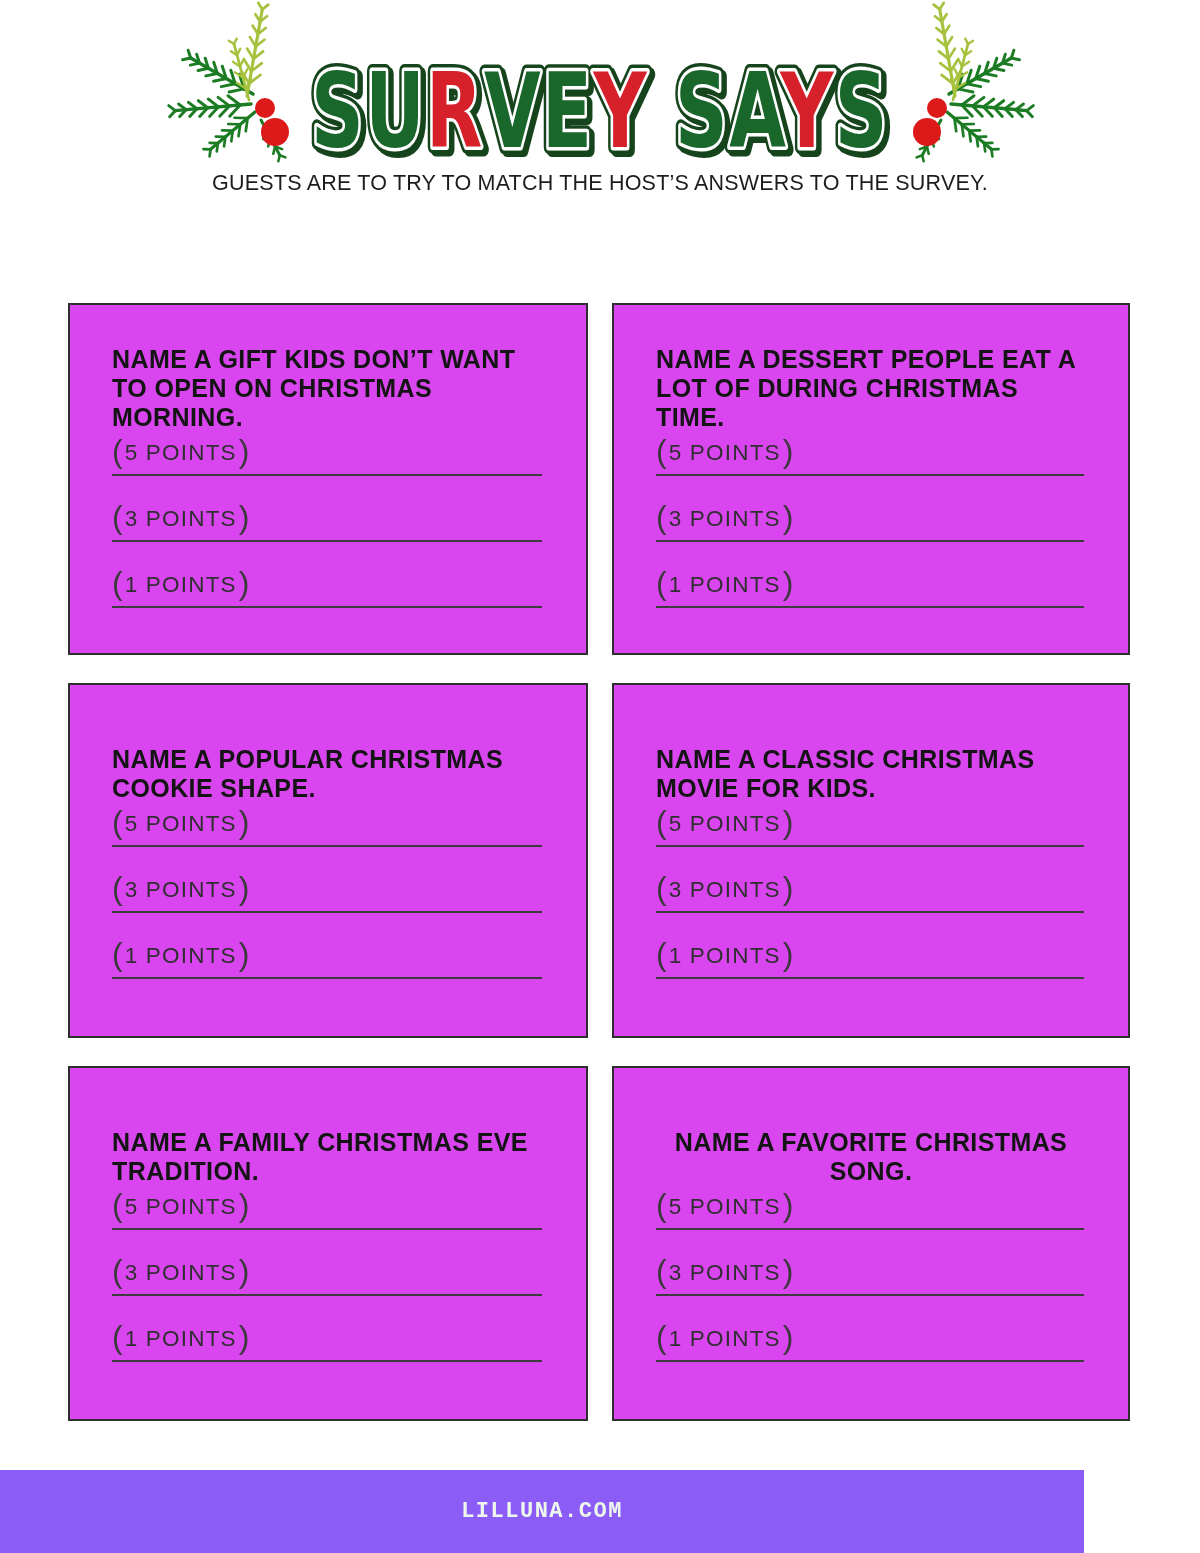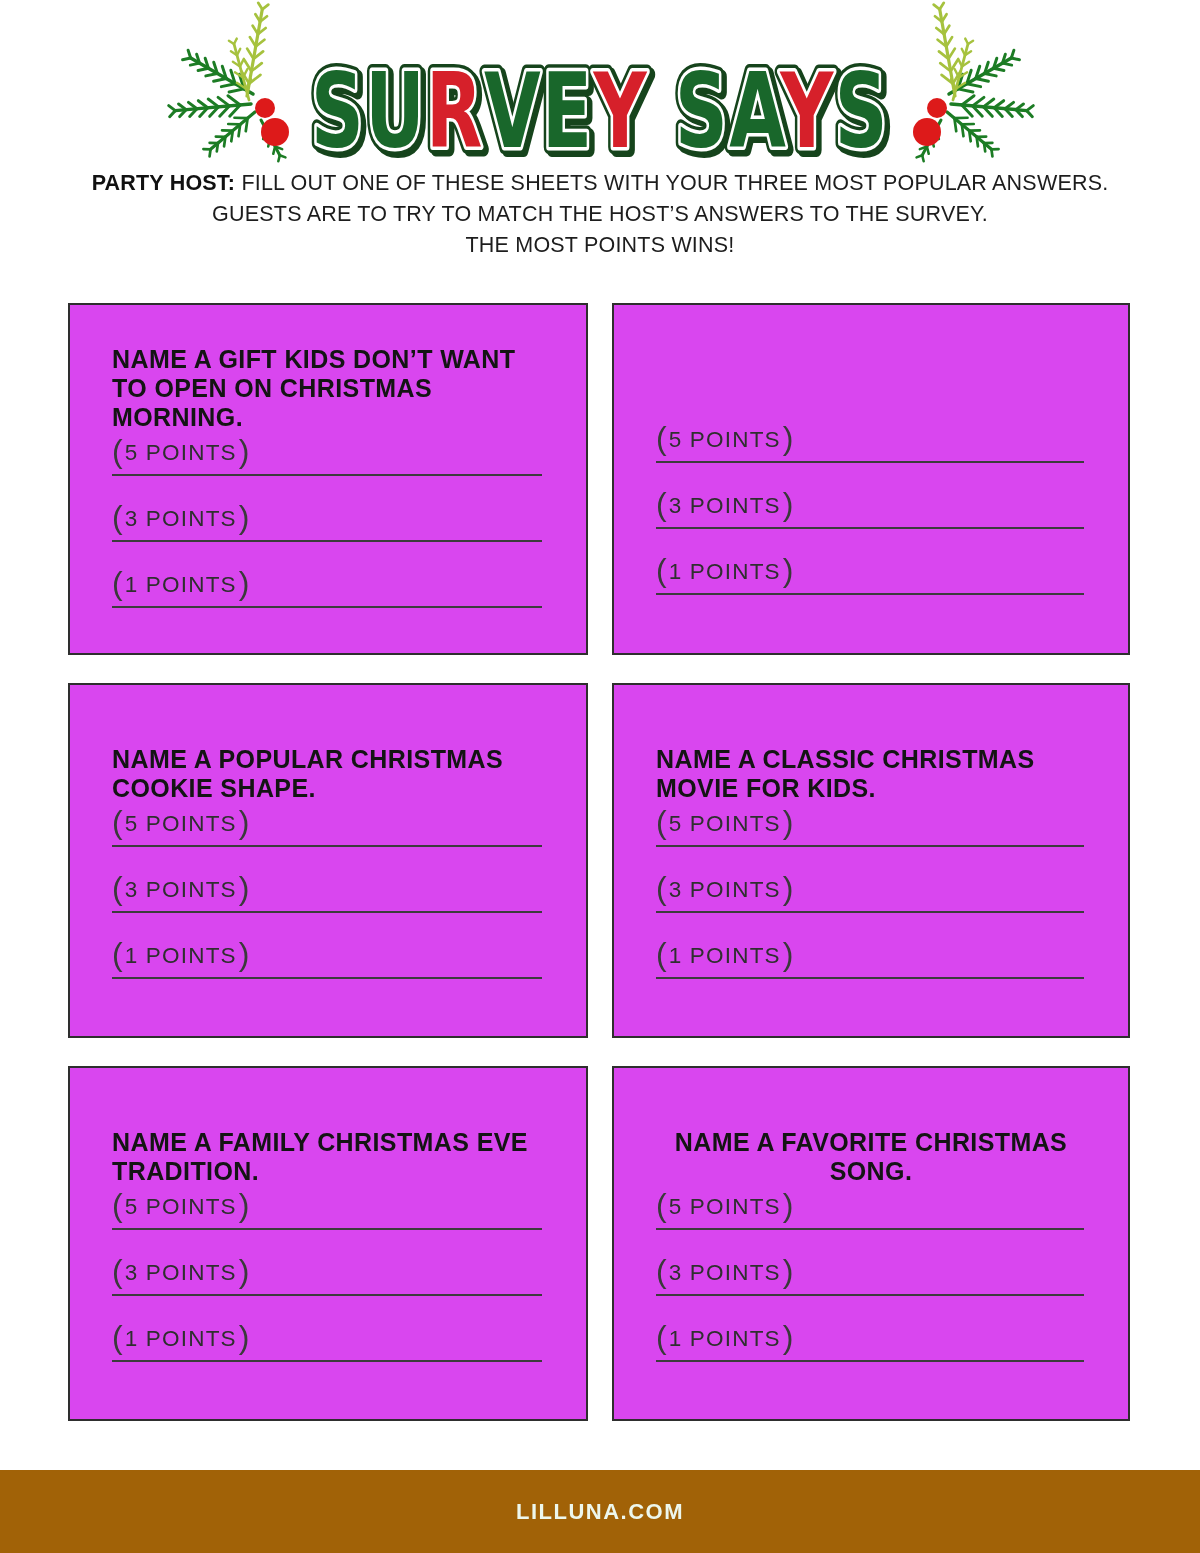--- a/index.html
+++ b/index.html
@@ -62,23 +62,23 @@
     padding-bottom:4px;margin-top:26px;
     white-space:nowrap;
   }
   .prow:first-child{margin-top:4px;}
   .plabel{display:inline-block;line-height:30px;}
   .paren{font-size:32px;font-weight:400;color:#3a3a3a;vertical-align:-2px;}
   .ptext{font-size:22.5px;color:#2f2f2f;letter-spacing:1.2px;padding:0 2px;}
 
   
   .footer{
-    position:absolute;left:0;top:1470px;width:1200px;height:83px;
-    background:#a16207;
-    display:flex;align-items:center;justify-content:center;
+    position:absolute;left:0;top:1470px;width:1084px;height:83px;
+    background:#8b5cf6;
+    display:flex;align-items:center;justify-content:center;font-family:Liberation Mono, monospace;
   }
   .footer span{
     color:#edf7ec;font-size:22px;font-weight:bold;letter-spacing:1.5px;
   }
 </style>
 </head>
 <body>
 
 <div class="page">
 
@@ -248,37 +248,36 @@
         <circle cx="28" cy="30" r="14" fill="#dd1a1a"></circle>
       </g>
     <g>
       <text class="title-layer shadow-layer" x="603" y="150" text-anchor="middle" textLength="578" lengthAdjust="spacingAndGlyphs" stroke="#16441c">SURVEY&nbsp;SAYS</text>
       <text class="title-layer outline-layer" x="600" y="147" text-anchor="middle" textLength="578" lengthAdjust="spacingAndGlyphs" stroke="#16441c">SURVEY&nbsp;SAYS</text>
       <text class="title-layer fill-layer" x="600" y="147" text-anchor="middle" textLength="578" lengthAdjust="spacingAndGlyphs"><tspan fill="#19672b">S</tspan><tspan fill="#19672b">U</tspan><tspan fill="#d6202a">R</tspan><tspan fill="#19672b">V</tspan><tspan fill="#19672b">E</tspan><tspan fill="#d6202a">Y</tspan><tspan fill="#19672b">&nbsp;</tspan><tspan fill="#19672b">S</tspan><tspan fill="#19672b">A</tspan><tspan fill="#d6202a">Y</tspan><tspan fill="#19672b">S</tspan></text>
     </g>
   </svg>
 
   <div class="instructions">
-    <p><span class="host">PARTY HOST:</span> <span>FILL OUT ONE OF THESE SHEETS WITH YOUR THREE MOST POPULAR ANSWERS.</span></p>
     <p>GUESTS ARE TO TRY TO MATCH THE HOST’S ANSWERS TO THE SURVEY.</p>
-    <p>THE MOST POINTS WINS!</p>
   </div>
 
   <div class="cards">
 
     <section class="card">
       <h2 class="q">NAME A GIFT KIDS DON’T WANT TO OPEN ON CHRISTMAS MORNING.</h2>
       <div class="points">
         <div class="prow"><span class="plabel"><span class="paren">(</span><span class="ptext">5 POINTS</span><span class="paren">)</span></span></div>
         <div class="prow"><span class="plabel"><span class="paren">(</span><span class="ptext">3 POINTS</span><span class="paren">)</span></span></div>
         <div class="prow"><span class="plabel"><span class="paren">(</span><span class="ptext">1 POINTS</span><span class="paren">)</span></span></div>
       </div>
     </section>
 
     <section class="card">
+      <h2 class="q">NAME A DESSERT PEOPLE EAT A LOT OF DURING CHRISTMAS TIME.</h2>
       <div class="points">
         <div class="prow"><span class="plabel"><span class="paren">(</span><span class="ptext">5 POINTS</span><span class="paren">)</span></span></div>
         <div class="prow"><span class="plabel"><span class="paren">(</span><span class="ptext">3 POINTS</span><span class="paren">)</span></span></div>
         <div class="prow"><span class="plabel"><span class="paren">(</span><span class="ptext">1 POINTS</span><span class="paren">)</span></span></div>
       </div>
     </section>
 
     <section class="card lower">
       <h2 class="q">NAME A POPULAR CHRISTMAS COOKIE SHAPE.</h2>
       <div class="points">

